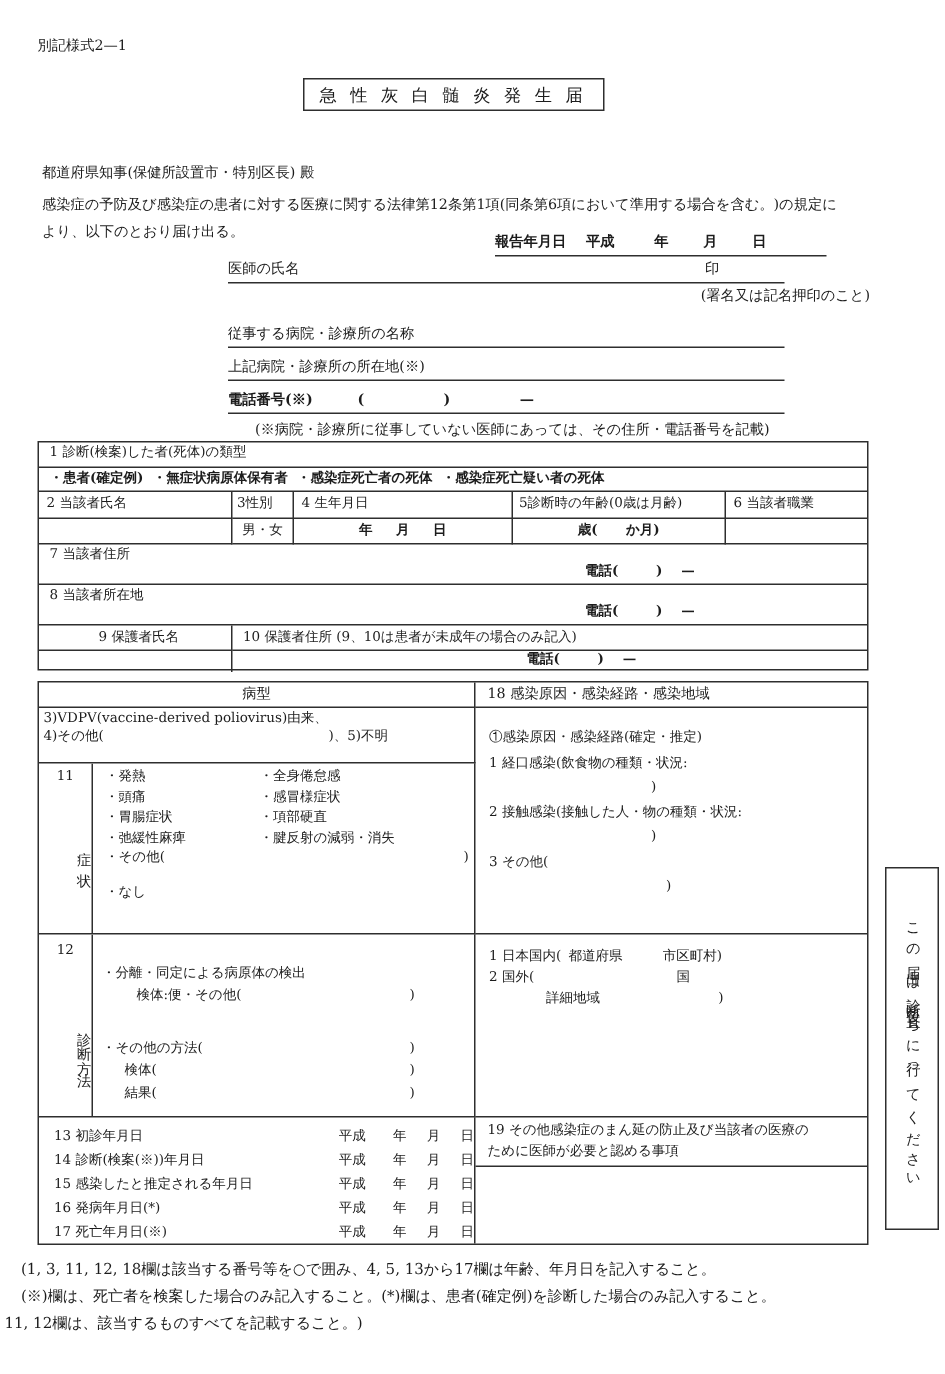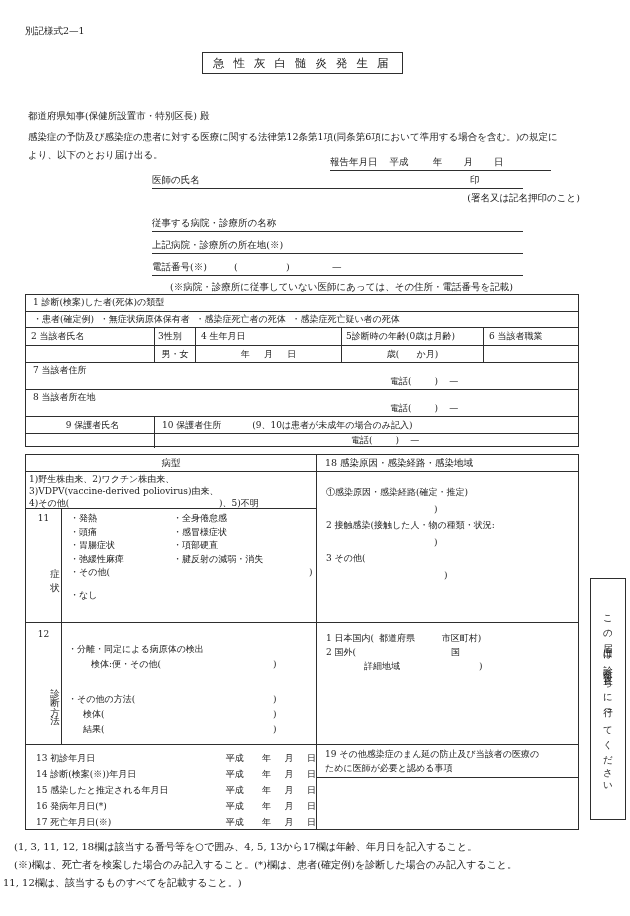--- a/index.html
+++ b/index.html
@@ -1,19 +1,19 @@
 <!DOCTYPE html>
 <html><head>
 <meta charset="utf-8">
 <style>
   html,body{margin:0;padding:0;background:#fff;}
   .page{position:relative;width:630px;height:916px;background:#fff;overflow:hidden;
         font-family:"DejaVu Serif","Liberation Serif",serif;font-size:9.5px;color:#1c1c1c;line-height:1.25;}
   .abs{position:absolute;}
-  .pre{white-space:pre;}
+  .pre{white-space:pre;font-weight:bold;}
   .ul{border-bottom:1px solid #2e2e2e;}
   .cell{position:absolute;box-sizing:border-box;overflow:hidden;}
   .br{border-right:1px solid #2e2e2e;}
   .bb{border-bottom:1px solid #2e2e2e;}
   .tbl{position:absolute;box-sizing:border-box;border:1px solid #2e2e2e;}
   .tc{text-align:center;}
   .f9{font-size:10px;}
   .titlebox{position:absolute;left:202px;top:52px;border:1px solid #2e2e2e;padding:3px 4px 3px 10px;
             font-size:11.5px;letter-spacing:9px;white-space:nowrap;}
   .vside{position:absolute;left:590px;top:578px;width:34px;height:240px;border:1px solid #2e2e2e;
@@ -75,32 +75,31 @@
       <span class="abs pre" style="left:364px;top:13px;">電話(        )    —</span>
     </div>
     <div class="cell bb" style="left:0;top:95px;width:552px;height:27px;">
       <span class="abs" style="left:7px;top:2px;">8  当該者所在地</span>
       <span class="abs pre" style="left:364px;top:13px;">電話(        )    —</span>
     </div>
 
     <div class="cell bb br" style="left:0;top:122px;width:129px;height:17px;padding:3px 0 0 5px;text-align:center;">9  保護者氏名</div>
     <div class="cell bb" style="left:129px;top:122px;width:423px;height:17px;padding:3px 0 0 7px;">
       <span>10  保護者住所</span>
-      <span style="margin-left:28px;">(9、10は患者が未成年の場合のみ記入)</span>
+      <span style="">(9、10は患者が未成年の場合のみ記入)</span>
     </div>
     <div class="cell br" style="left:0;top:139px;width:129px;height:14px;"></div>
     <div class="cell pre" style="left:129px;top:139px;width:423px;height:14px;padding:1px 0 0 196px;">電話(        )    —</div>
   </div>
 
   <div class="tbl" style="left:25px;top:454px;width:554px;height:376px;text-decoration:underline;">
 
     <div class="cell bb br tc" style="left:0;top:0;width:291px;height:17px;padding-top:2px;font-size:9.5px;">病型</div>
 
     <div class="cell bb br" style="left:0;top:17px;width:291px;height:37px;padding:1px 0 0 3px;line-height:12px;font-size:9px;">
-      <div>1)野生株由来、2)ワクチン株由来、</div>
       <div>3)VDPV(vaccine-derived poliovirus)由来、</div>
       <div style="position:relative;">
         <span>4)その他(</span>
         <span class="cp" style="left:190px;">)、5)不明</span>
       </div>
     </div>
 
     <div class="cell bb br" style="left:0;top:54px;width:291px;height:114px;">
       <div class="cell br" style="left:0;top:0;width:36px;height:114px;">
         <div class="vnum">11</div>
@@ -186,20 +185,21 @@
         <span class="dy">年</span>
         <span class="dm">月</span>
         <span>日</span>
       </div>
     </div>
 
     <div class="cell bb" style="left:291px;top:0;width:261px;height:17px;padding:2px 0 0 8px;font-size:9.5px;">18  感染原因・感染経路・感染地域</div>
 
     <div class="cell bb" style="left:291px;top:17px;width:261px;height:151px;padding:12px 0 0 9px;">
       <div class="s1line">①感染原因・感染経路(確定・推定)</div>
+      <div class="s1line">1  経口感染(飲食物の種類・状況:</div>
       <div class="s1line" style="padding-left:108px;">)</div>
       <div class="s1line">2  接触感染(接触した人・物の種類・状況:</div>
       <div class="s1line" style="padding-left:108px;">)</div>
       <div class="s1line">3  その他(</div>
       <div class="s1line" style="padding-left:118px;">)</div>
     </div>
 
     <div class="cell bb" style="left:291px;top:168px;width:261px;height:122px;padding:8px 0 0 9px;">
       <div class="s2line">
         <span>1  日本国内(</span>

